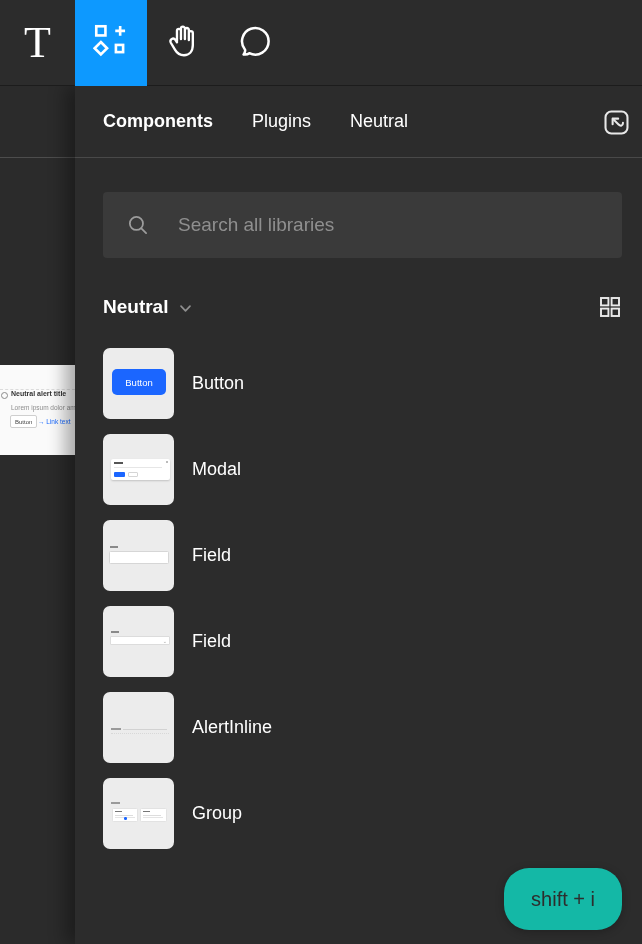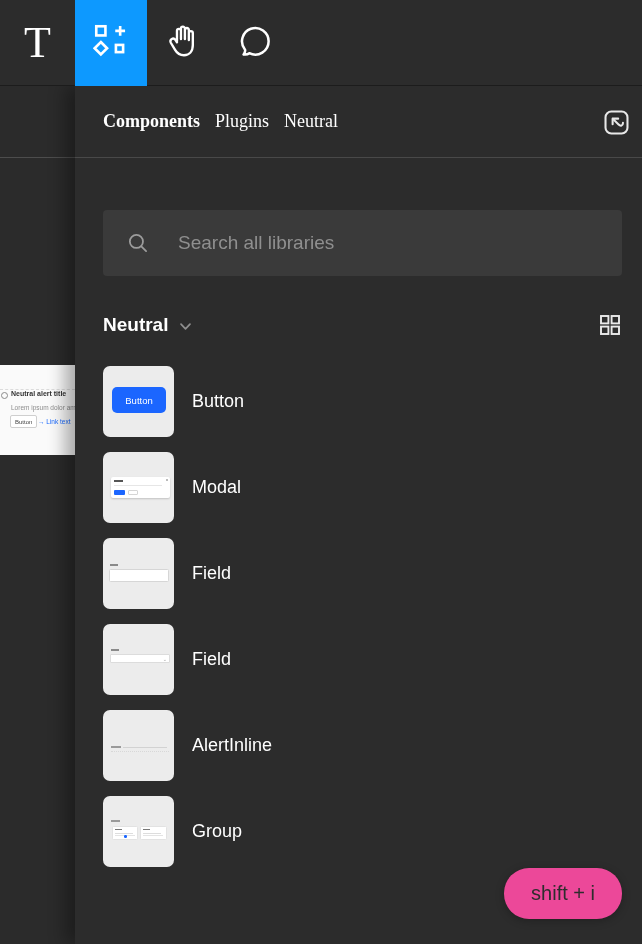--- a/index.html
+++ b/index.html
@@ -71,34 +71,33 @@
   }
 
   
   .panel {
     position: absolute; left: 75px; top: 86px; width: 567px; height: 858px;
     background: #2c2c2c; z-index: 20;
     box-shadow: -10px 0 16px rgba(0,0,0,0.32);
   }
   .panel-header {
     position: relative; height: 72px;
-    display: flex; align-items: center; gap: 15px;
+    display: flex; align-items: center; gap: 39px;
     padding-left: 28px;
     border-bottom: 1px solid rgba(255,255,255,0.14);
-    font-family: Liberation Serif, serif;
   }
   .tab { font-size: 18px; color: #ffffff; cursor: pointer; }
   .tab.active { color: #ffffff; font-weight: bold; }
   .popout-btn {
     position: absolute; right: 10px; top: 20px; width: 32px; height: 32px;
     display: flex; align-items: center; justify-content: center; cursor: pointer;
   }
 
   .search-bar {
-    margin: 52px 20px 0 28px; height: 66px;
+    margin: 34px 20px 0 28px; height: 66px;
     background: #3a3a3a; border-radius: 4px;
     display: flex; align-items: center;
   }
   .search-icon-wrap { margin-left: 23px; display: flex; }
   .search-input {
     flex: 1; margin-left: 27px; background: transparent; border: none; outline: none;
     font-family: "Liberation Sans", sans-serif;
     font-size: 19px; color: #e6e6e6;
   }
   .search-input::placeholder { color: #8f8f8f; }
@@ -157,23 +156,23 @@
   .gc-l2 { left: 2px; top: 8px; width: 20px; height: 1px; background: #e4e4e4; }
   .gc-dot { left: 11px; bottom: 1.2px; width: 2.5px; height: 2.5px; border-radius: 50%; background: #1b66ff; }
   .r-label { left: 10px; top: 31px; width: 13px; height: 2px; background: #777; }
   .r-radio1 { left: 10px; top: 37.5px; width: 4.5px; height: 4.5px; border-radius: 50%; background: #1b66ff; }
   .r-radio2 { left: 10px; top: 45px; width: 4.5px; height: 4.5px; border-radius: 50%; border: 1px solid #b0b0b0; background: #fff; }
   .r-line1 { left: 17.5px; top: 39px; width: 12px; height: 1.5px; background: #b5b5b5; }
   .r-line2 { left: 17.5px; top: 46.5px; width: 12px; height: 1.5px; background: #c8c8c8; }
 
   
   .shortcut-pill {
-    position: absolute; right: 20px; top: 782px; height: 51px;
+    position: absolute; right: 20px; top: 782px; height: 62px;
     padding: 0 27px; border-radius: 25px;
-    background: #ec4899; color: #2d2d2d; font-size: 20px;
+    background: #14b8a6; color: #2d2d2d; font-size: 20px;
     display: flex; align-items: center;
     box-shadow: 0 2px 8px rgba(0,0,0,0.25);
     cursor: pointer;
   }
 </style>
 </head>
 <body>
 
 <div class="toolbar">
   <div class="tool tool-text">

